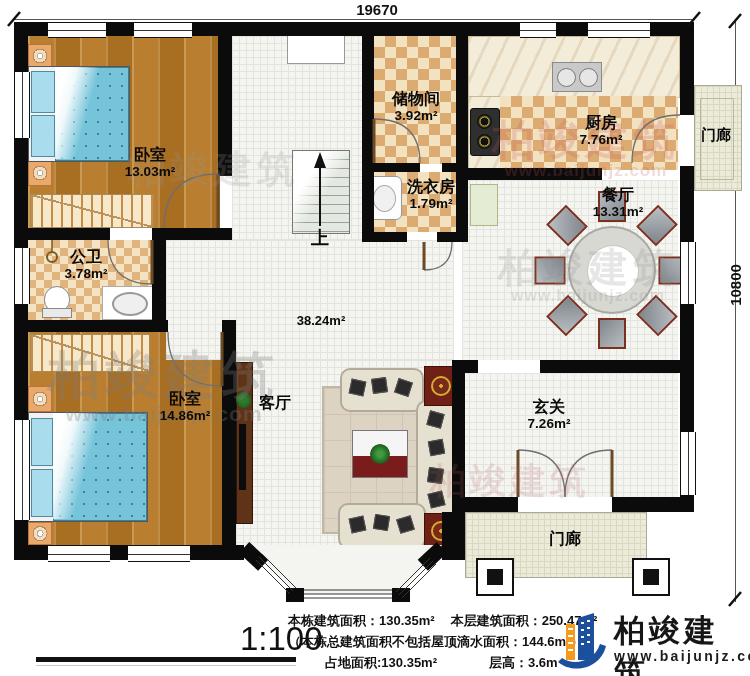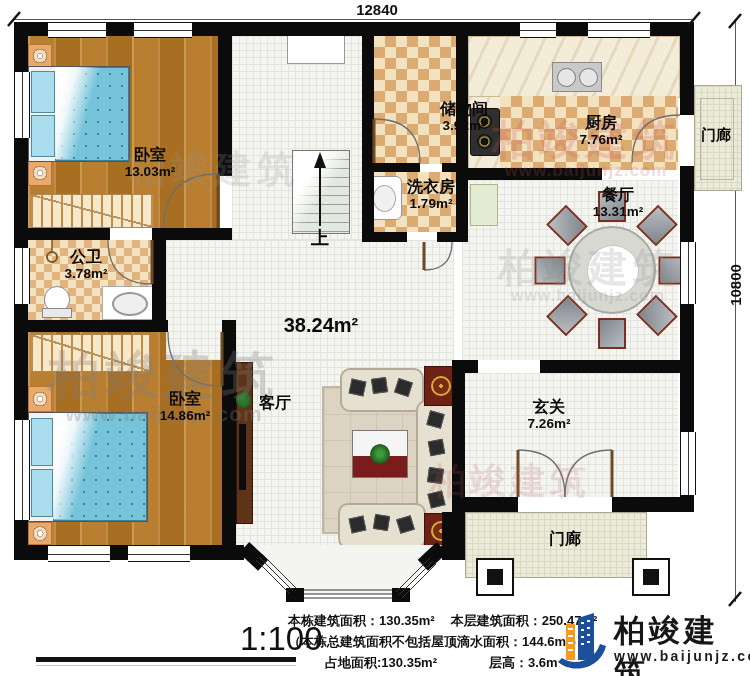--- a/index.html
+++ b/index.html
@@ -69,21 +69,21 @@
   .logo-url{font-size:14px;font-weight:bold;letter-spacing:2.4px;color:#1d1d1d;}
   svg{display:block;}
 </style>
 </head>
 <body>
 
 <div id="stage">
 
   <div class="abs" style="left:14px;top:19px;width:680px;height:1px;background:#555;"></div>
   <div class="abs" style="left:735px;top:22px;width:1px;height:580px;background:#555;"></div>
-  <div class="abs" style="left:322px;top:1px;width:110px;text-align:center;font-size:15px;font-weight:bold;color:#111;">12840</div>
+  <div class="abs" style="left:322px;top:1px;width:110px;text-align:center;font-size:15px;font-weight:bold;color:#111;">19670</div>
   <div class="abs" style="left:700px;top:277px;width:70px;height:16px;text-align:center;font-size:15px;font-weight:bold;color:#111;transform:rotate(-90deg);">10800</div>
 
   <div class="abs wood" style="left:28px;top:36px;width:192px;height:192px;"></div>
   <div class="abs checker-sm" style="left:28px;top:240px;width:126px;height:80px;"></div>
   <div class="abs wood" style="left:28px;top:332px;width:196px;height:213px;"></div>
   <div class="abs grid" style="left:232px;top:36px;width:130px;height:204px;"></div>
   <div class="abs grid" style="left:166px;top:240px;width:288px;height:120px;"></div>
   <div class="abs grid" style="left:236px;top:360px;width:216px;height:185px;"></div>
   <div class="abs checker" style="left:374px;top:36px;width:82px;height:128px;"></div>
   <div class="abs checker" style="left:374px;top:172px;width:82px;height:60px;"></div>
@@ -296,21 +296,21 @@
     <span class="b" style="font-size:38px;letter-spacing:5px;">柏竣建筑</span>
   </div>
   <div class="wm" style="left:430px;top:462px;color:rgba(185,95,95,0.18);">
     <span class="b" style="font-size:36px;letter-spacing:4px;">柏竣建筑</span>
   </div>
 
   <div class="rlabel" style="left:150px;top:146px;">
     <span class="nm">卧室</span>
     <span class="ar">13.03m²</span>
   </div>
-  <div class="rlabel" style="left:416px;top:100px;margin-left:48px;">
+  <div class="rlabel" style="left:416px;top:90px;">
     <span class="nm">储物间</span>
     <span class="ar">3.92m²</span>
   </div>
   <div class="rlabel" style="left:431px;top:178px;">
     <span class="nm">洗衣房</span>
     <span class="ar">1.79m²</span>
   </div>
   <div class="rlabel" style="left:601px;top:114px;">
     <span class="nm">厨房</span>
     <span class="ar">7.76m²</span>
@@ -327,21 +327,21 @@
     <span class="ar">3.78m²</span>
   </div>
   <div class="rlabel" style="left:185px;top:390px;">
     <span class="nm">卧室</span>
     <span class="ar">14.86m²</span>
   </div>
   <div class="rlabel" style="left:275px;top:394px;">
     <span class="nm">客厅</span>
   </div>
   <div class="rlabel" style="left:321px;top:314px;">
-    <span class="ar" style="font-size:20px;">38.24m²</span>
+    <span class="ar" style="font-size:13px;">38.24m²</span>
   </div>
   <div class="rlabel" style="left:549px;top:398px;">
     <span class="nm">玄关</span>
     <span class="ar">7.26m²</span>
   </div>
   <div class="rlabel" style="left:565px;top:530px;">
     <span class="nm">门廊</span>
   </div>
   <div class="rlabel" style="left:320px;top:228px;">
     <span class="nm" style="font-size:18px;">上</span>

